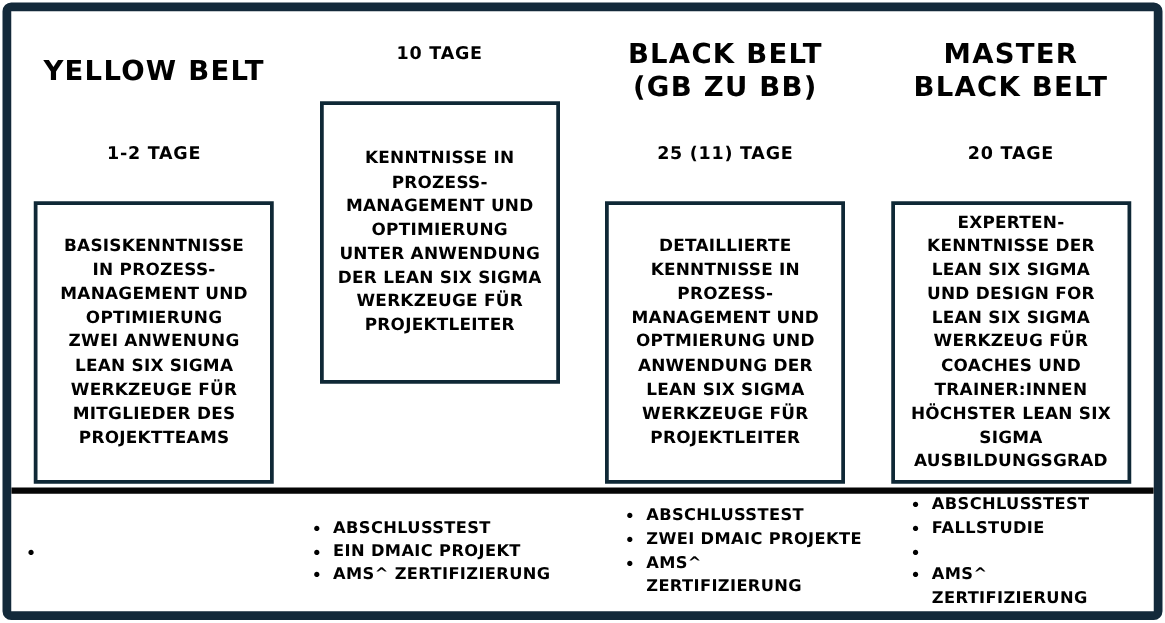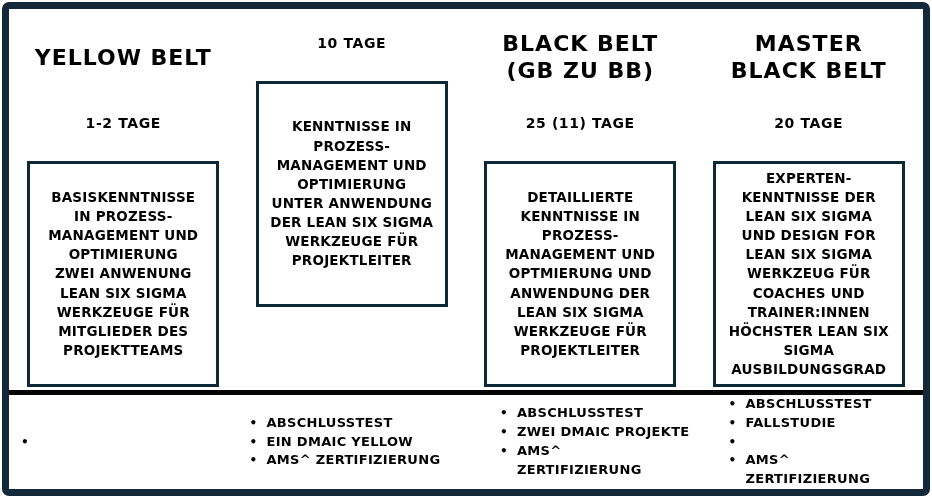--- a/index.html
+++ b/index.html
@@ -134,21 +134,21 @@
 
     <ul class="outcomes pl-sm">
 
         <li>
           <span class="bullet">•</span>
           <span class="item-text">ABSCHLUSSTEST</span>
         </li>
 
         <li>
           <span class="bullet">•</span>
-          <span class="item-text">EIN DMAIC YELLOW</span>
+          <span class="item-text">EIN DMAIC PROJEKT</span>
         </li>
 
         <li>
           <span class="bullet">•</span>
           <span class="item-text">AMS^ ZERTIFIZIERUNG</span>
         </li>
       </ul>
 
     <ul class="outcomes pl-lg">
 

